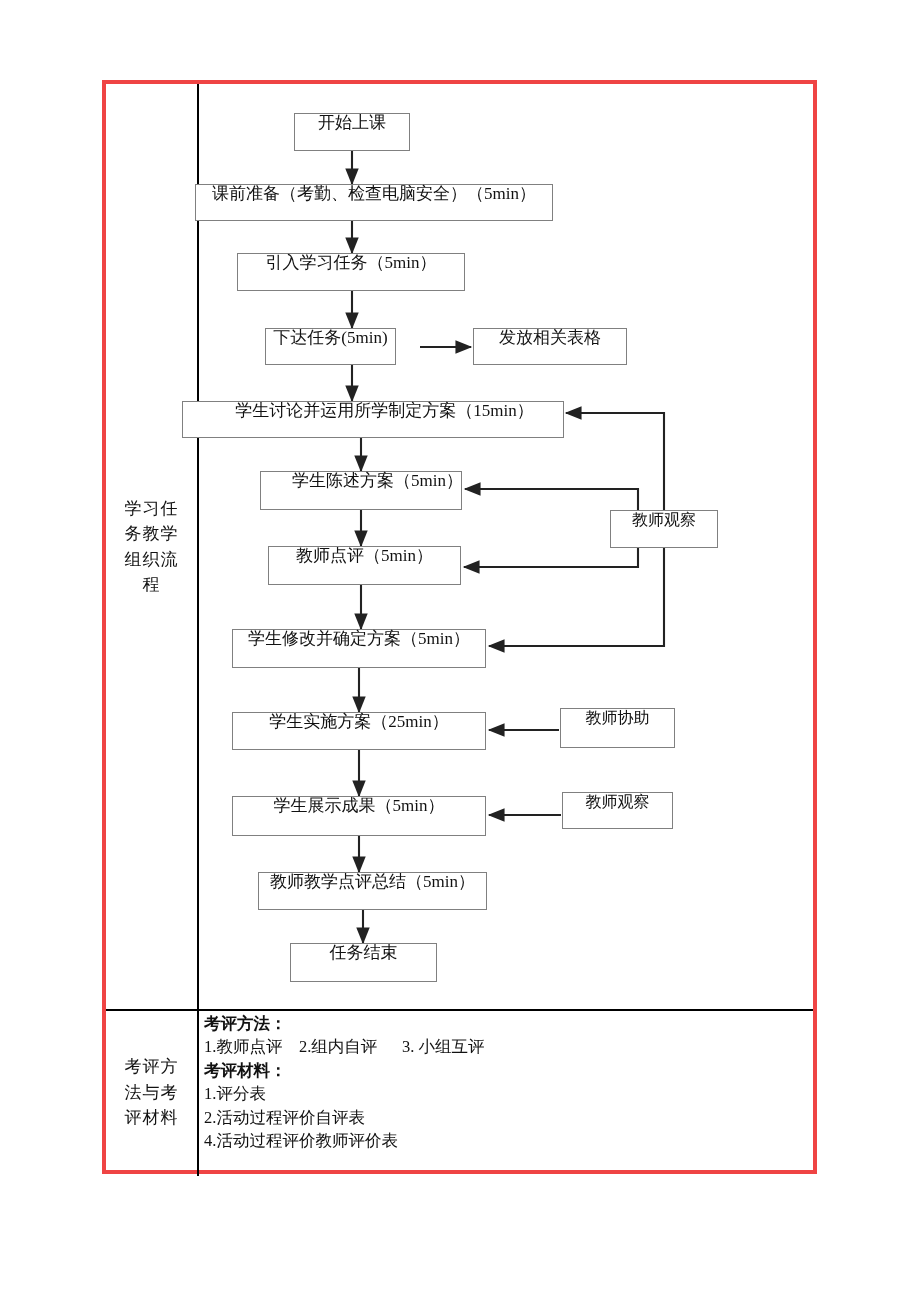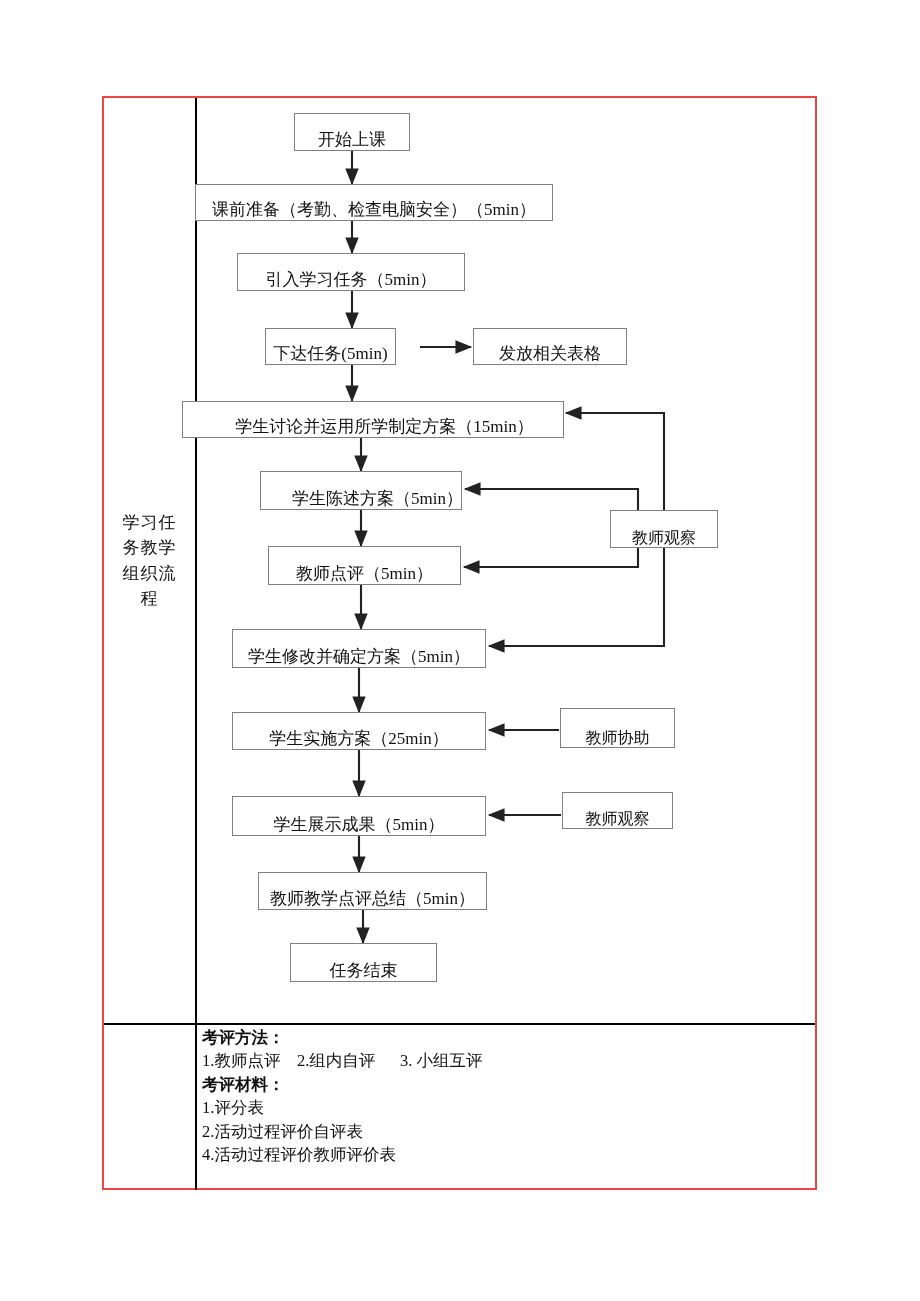--- a/index.html
+++ b/index.html
@@ -13,24 +13,24 @@
     font-family: "Liberation Serif", "DejaVu Serif", serif;
     color: #1a1a1a;
     position: relative;
     overflow: hidden;
   }
 
   
   #sheet {
     position: absolute;
     left: 102px;
-    top: 96px;
+    top: 80px;
     width: 715px;       
     height: 1094px;     
-    border: 2px solid #ef4444;
+    border: 4px solid #ef4444;
     box-sizing: border-box;
     background: #fff;
   }
 
   
   .row-divider {
     position: absolute;
     left: 0;
     width: 100%;
     height: 0;
@@ -67,21 +67,21 @@
     pointer-events: none;
   }
 
   
   .node {
     position: absolute;
     box-sizing: border-box;
     border: 1px solid #808080;
     background: #ffffff;
     display: flex;
-    align-items: flex-end;
+    align-items: flex-start;
     justify-content: center;
     text-align: center;
     font-size: 17px;
     line-height: 1.1;
     white-space: nowrap;
     color: #111;
     z-index: 3;
   }
   .node.small { font-size: 16px; }
 
@@ -108,20 +108,27 @@
 
   <div class="label-cell" style="left:0; top:0; width:91px; height:925px;">
     <div>
       <span>学习任</span>
       <span>务教学</span>
       <span>组织流</span>
       <span>程</span>
     </div>
   </div>
 
+  <div class="label-cell" style="left:0; top:925px; width:91px; height:167px;">
+    <div>
+      <span>考评方</span>
+      <span>法与考</span>
+      <span>评材料</span>
+    </div>
+  </div>
 
   <div class="assess-body" style="left:98px; top:928px; width:600px;">
     <div class="hd">考评方法：</div>
     <div class="li">1.教师点评    2.组内自评      3. 小组互评</div>
     <div class="hd">考评材料：</div>
     <div class="li">1.评分表</div>
     <div class="li">2.活动过程评价自评表</div>
     <div class="li">4.活动过程评价教师评价表</div>
   </div>
 </div>

